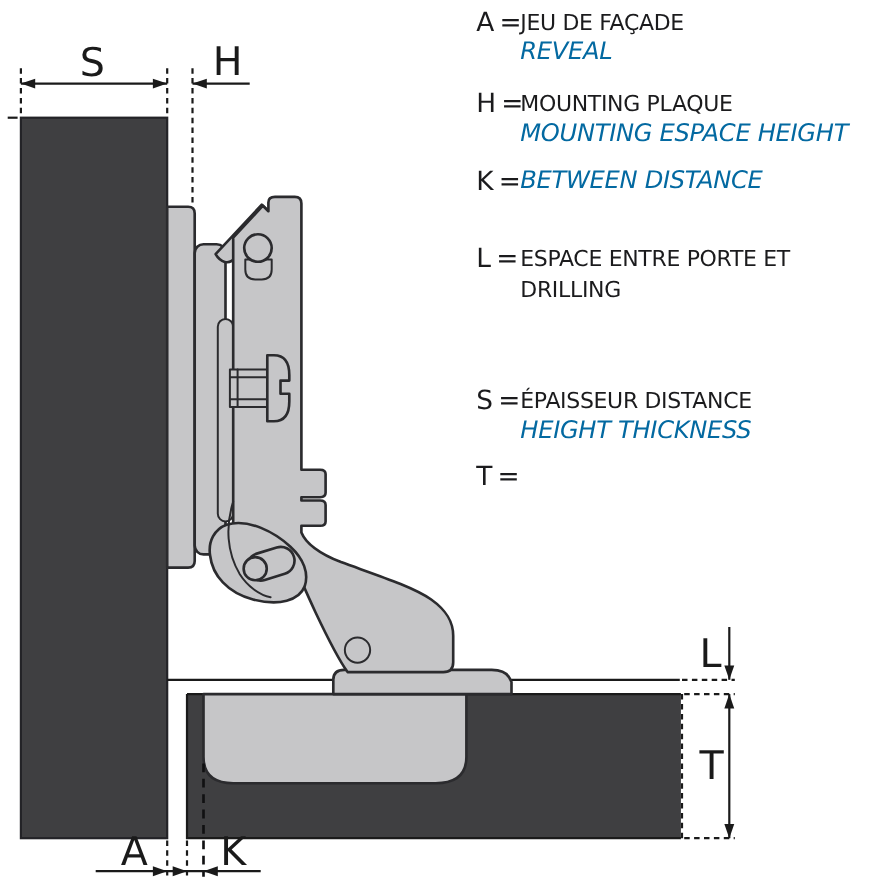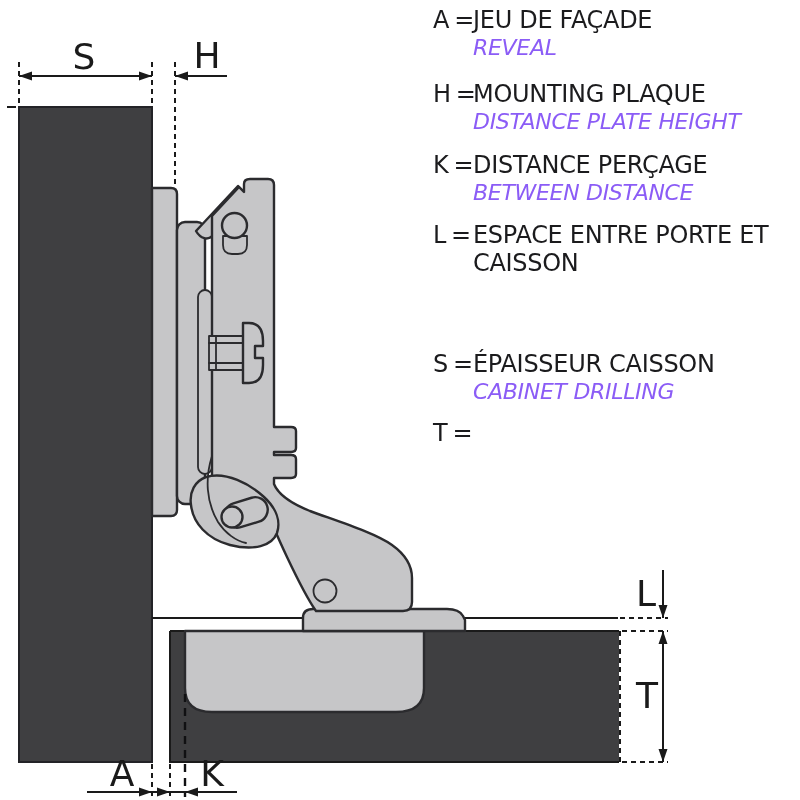--- a/index.html
+++ b/index.html
@@ -22,25 +22,25 @@
   .dim-label{
     font-family:"DejaVu Sans","Liberation Sans",sans-serif;
     font-size:36px;fill:#1a1a1a;text-anchor:middle;
   }
   
   #legend{position:absolute;left:433px;top:0;width:367px;}
   .entry{position:absolute;left:0;width:360px;}
   .letter{position:absolute;left:0;top:0;font-size:24px;color:#1b1b1d;letter-spacing:-0.3px;}
   .eq{margin-left:5px;}
   .term{
-    margin-left:40px;font-size:24px;line-height:28px;color:#1b1b1d;
+    margin-left:40px;font-size:20px;line-height:28px;color:#1b1b1d;
     white-space:pre-line;letter-spacing:-0.3px;
   }
   .translation{
-    margin-left:40px;font-size:22px;line-height:27px;color:#8b5cf6;
+    margin-left:40px;font-size:22px;line-height:27px;color:#0369a1;
     font-style:italic;white-space:pre-line;letter-spacing:-0.3px;
   }
 </style>
 </head>
 <body>
 
 <svg id="diagram-svg" width="800" height="800" viewBox="0 0 800 800">
 
   <g>
     <rect class="panel" x="19" y="107" width="133" height="655"></rect>
@@ -150,38 +150,37 @@
 
   <div class="entry" style="top:6px">
     <span class="letter"><span>A</span><span class="eq">=</span></span>
     <div class="term">JEU DE FAÇADE</div>
     <div class="translation">REVEAL</div>
   </div>
 
   <div class="entry" style="top:80px">
     <span class="letter"><span>H</span><span class="eq">=</span></span>
     <div class="term">MOUNTING PLAQUE</div>
-    <div class="translation">DISTANCE PLATE HEIGHT</div>
+    <div class="translation">MOUNTING ESPACE HEIGHT</div>
   </div>
 
   <div class="entry" style="top:151px">
     <span class="letter"><span>K</span><span class="eq">=</span></span>
-    <div class="term">DISTANCE PERÇAGE</div>
     <div class="translation">BETWEEN DISTANCE</div>
   </div>
 
   <div class="entry" style="top:221px">
     <span class="letter"><span>L</span><span class="eq">=</span></span>
     <div class="term">ESPACE ENTRE PORTE ET
-CAISSON</div>
+DRILLING</div>
   </div>
 
   <div class="entry" style="top:350px">
     <span class="letter"><span>S</span><span class="eq">=</span></span>
-    <div class="term">ÉPAISSEUR CAISSON</div>
-    <div class="translation">CABINET DRILLING</div>
+    <div class="term">ÉPAISSEUR DISTANCE</div>
+    <div class="translation">HEIGHT THICKNESS</div>
   </div>
 
   <div class="entry" style="top:419px">
     <span class="letter"><span>T</span><span class="eq">=</span></span>
   </div>
 
 </div>
 
 </body></html>

